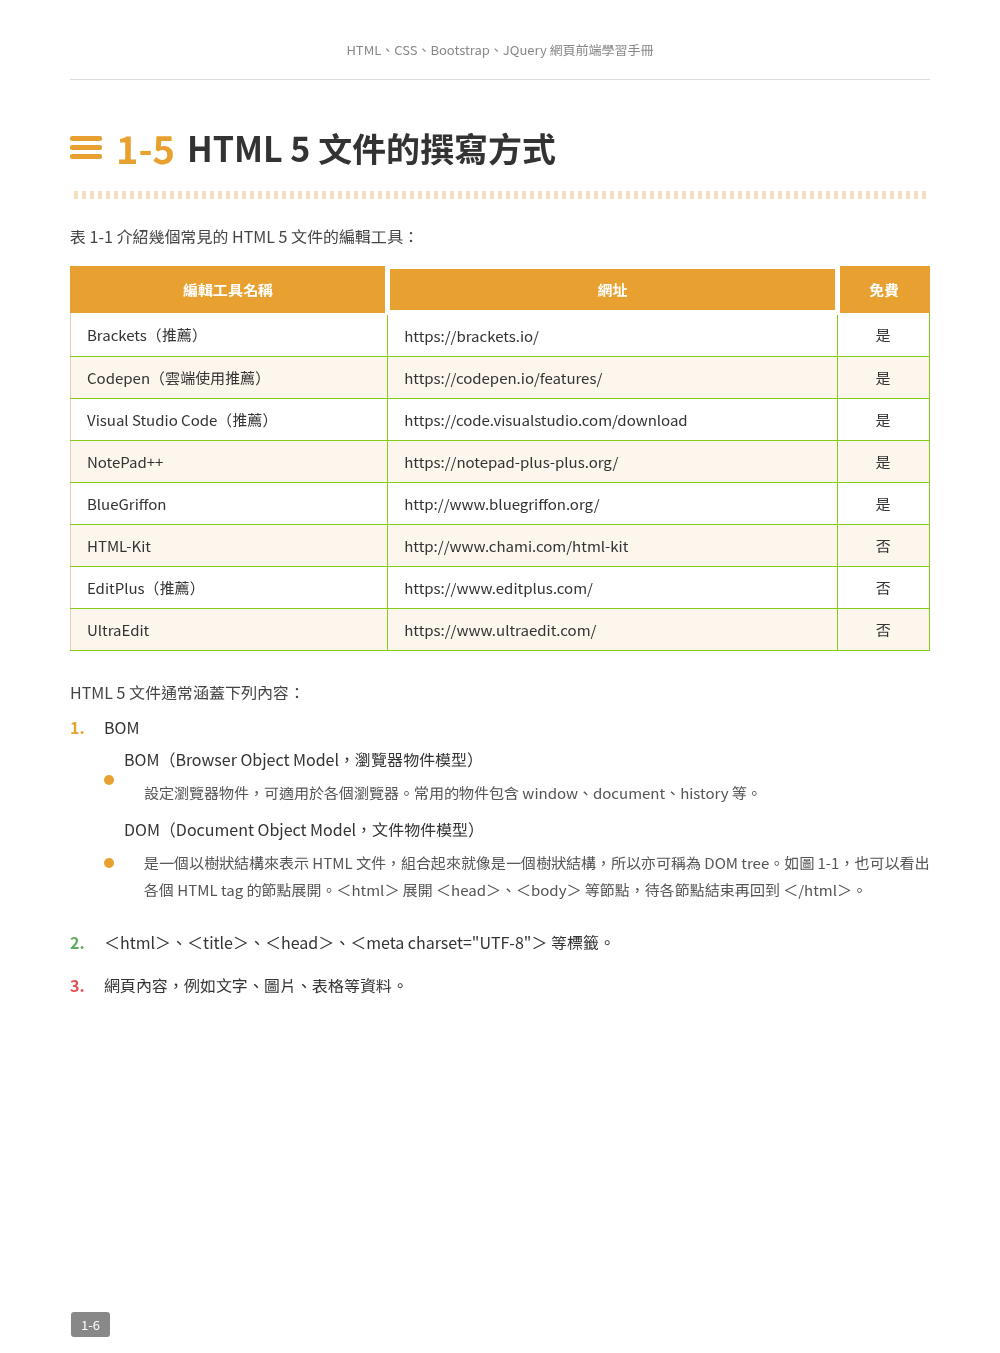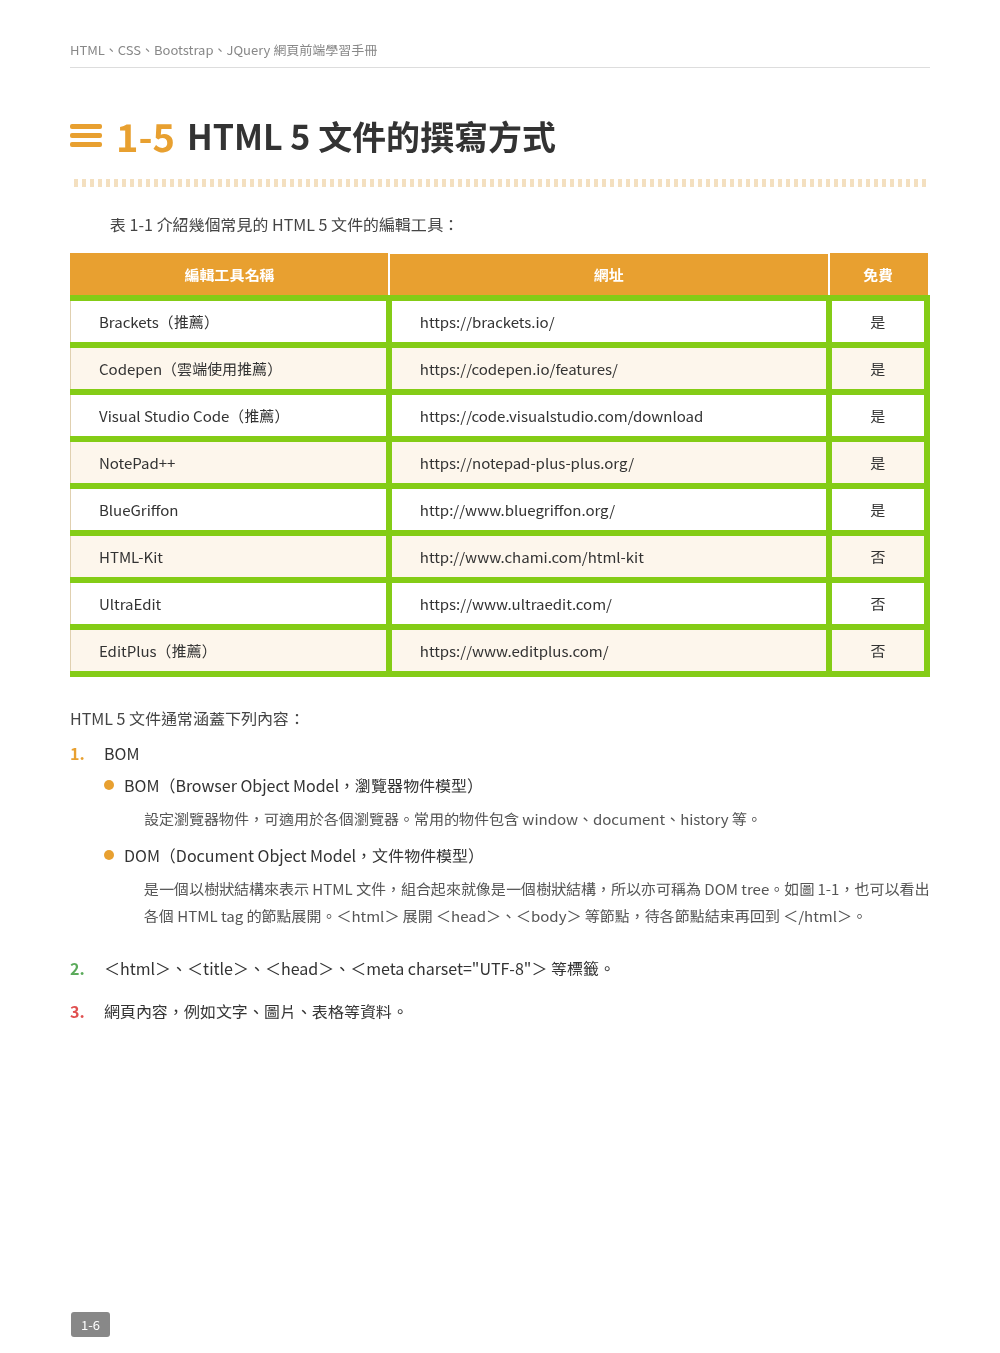--- a/index.html
+++ b/index.html
@@ -18,22 +18,23 @@
       min-height: 1353px;
       background: #fff;
       padding: 40px 70px 60px 70px;
       position: relative;
     }
 
     .breadcrumb-bar {
       font-size: 13px;
       color: #888;
       margin-bottom: 40px;
-      padding-bottom: 8px;
+      padding-bottom: 20px;
       border-bottom: 1px solid #ddd;
+      text-align: center;
     }
 
     .section-header {
       display: flex;
       align-items: center;
       margin-bottom: 10px;
       padding-bottom: 6px;
       border-bottom: 3px wavy #e8a030;
     }
 
@@ -74,21 +75,20 @@
       border-radius: 4px;
       margin-bottom: 24px;
       opacity: 0.5;
     }
 
     .intro-text {
       font-size: 16px;
       color: #444;
       margin-bottom: 14px;
       line-height: 1.7;
-      margin-left: 40px;
     }
 
     .table-label {
       color: #e8a030;
       font-weight: bold;
       font-size: 15px;
       margin-bottom: 8px;
     }
 
     .editor-table {
@@ -111,22 +111,22 @@
 
     .editor-table tbody tr:nth-child(odd) {
       background: #fff;
     }
 
     .editor-table tbody tr:nth-child(even) {
       background: #fdf6ec;
     }
 
     .editor-table tbody td {
-      padding: 10px 28px;
-      border: 6px solid #84cc16;
+      padding: 10px 16px;
+      border: 1px solid #84cc16;
     }
 
     .editor-table tbody td:first-child {
       border-left: 1px solid #e0d0b0;
     }
 
     .editor-table tbody td:last-child {
       text-align: center;
     }
 
@@ -134,21 +134,21 @@
       border-left: 1px solid #e8a030;
       border-top: 1px solid #e8a030;
       border-bottom: 1px solid #e8a030;
     }
     .editor-table thead th:last-child {
       border-right: 1px solid #e8a030;
       border-top: 1px solid #e8a030;
       border-bottom: 1px solid #e8a030;
     }
     .editor-table thead th {
-      border: 2px solid #ffffff;
+      border: 5px solid #ffffff;
     }
 
     .html5-content-intro {
       font-size: 16px;
       color: #444;
       margin-bottom: 8px;
       line-height: 1.7;
     }
 
     .numbered-list {
@@ -185,21 +185,21 @@
     }
 
     .bullet-list {
       list-style: none;
       padding: 0;
       margin-top: 4px;
     }
 
     .bullet-list > li {
       display: flex;
-      align-items: flex-start;
+      align-items: center;
       margin-bottom: 10px;
       font-size: 16px;
       line-height: 1.7;
     }
 
     .bullet-dot {
       width: 10px;
       height: 10px;
       background: #e8a030;
       border-radius: 50%;
@@ -286,27 +286,27 @@
           <td>BlueGriffon</td>
           <td>http://www.bluegriffon.org/</td>
           <td>是</td>
         </tr>
         <tr>
           <td>HTML-Kit</td>
           <td>http://www.chami.com/html-kit</td>
           <td>否</td>
         </tr>
         <tr>
+          <td>EditPlus（推薦）</td>
+          <td>https://www.editplus.com/</td>
+          <td>否</td>
+        </tr>
+        <tr>
           <td>UltraEdit</td>
           <td>https://www.ultraedit.com/</td>
-          <td>否</td>
-        </tr>
-        <tr>
-          <td>EditPlus（推薦）</td>
-          <td>https://www.editplus.com/</td>
           <td>否</td>
         </tr>
       </tbody>
   </table>
 
   <p class="html5-content-intro">HTML 5 文件通常涵蓋下列內容：</p>
 
   <ol class="numbered-list" id="numbered-list">
   <li>
         <span class="list-number">1.</span>

